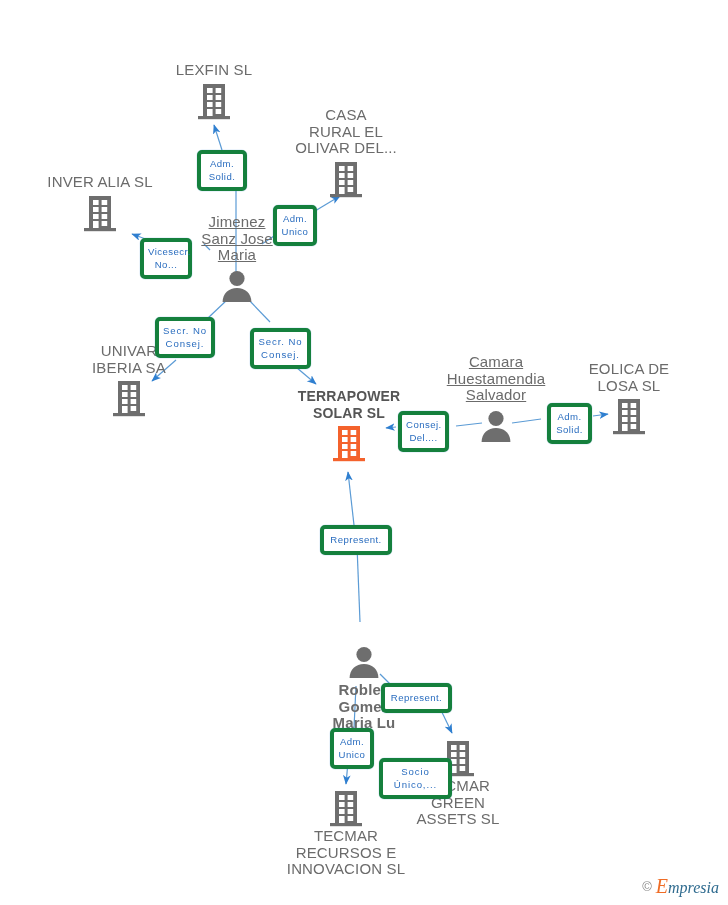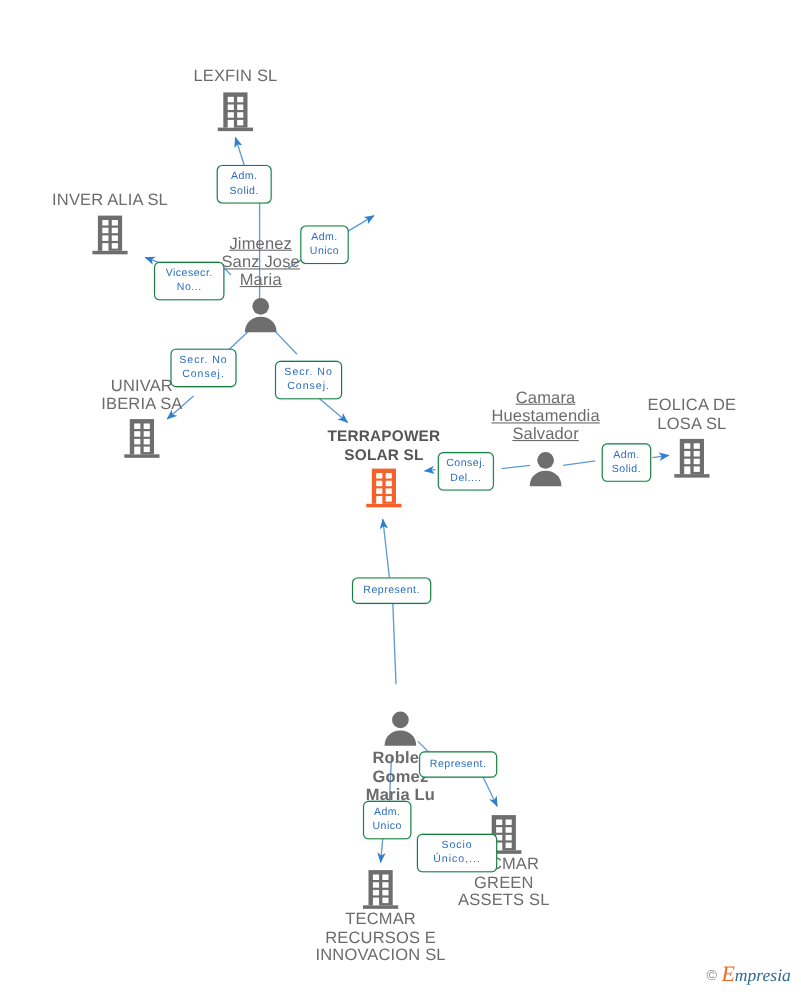--- a/index.html
+++ b/index.html
@@ -53,21 +53,21 @@
     width: 40px;
     height: 40px;
   }
   .node.below .nlabel { margin-top: 2px; text-decoration: underline; }
 
   
   .badge {
     position: absolute;
     box-sizing: border-box;
     background: #ffffff;
-    border: 1px solid #15803d;
+    border: 4px solid #15803d;
     border-radius: 5px;
     color: #2a6dbf;
     font-size: 9.6px;
     line-height: 13px;
     letter-spacing: 0.45px;
     text-align: center;
     padding: 3px 4px 4px 4px;
     white-space: pre-line;
     box-shadow: 0 0 0 0.5px rgba(74,144,217,.22);
   }
@@ -160,20 +160,41 @@
         <rect x="13" y="14" width="5.6" height="5"></rect>
         <rect x="21.6" y="14" width="5.6" height="5"></rect>
         <rect x="13" y="21" width="5.6" height="5"></rect>
         <rect x="21.6" y="21" width="5.6" height="5"></rect>
         <rect x="13" y="28" width="5.6" height="7"></rect>
         <rect x="21.6" y="28" width="5.6" height="5"></rect>
       </g>
     </svg>
   </div>
 
+  <div class="node company" style="left:346px; top:107px;">
+    <div class="nlabel">CASA
+RURAL EL
+OLIVAR DEL...</div>
+    <svg class="glyph" viewBox="0 0 40 40">
+      <g fill="#6e6e6e">
+        <rect x="9" y="3" width="22" height="32"></rect>
+        <rect x="4" y="35" width="32" height="3.2"></rect>
+      </g>
+      <g fill="#ffffff">
+        <rect x="13" y="7" width="5.6" height="5"></rect>
+        <rect x="21.6" y="7" width="5.6" height="5"></rect>
+        <rect x="13" y="14" width="5.6" height="5"></rect>
+        <rect x="21.6" y="14" width="5.6" height="5"></rect>
+        <rect x="13" y="21" width="5.6" height="5"></rect>
+        <rect x="21.6" y="21" width="5.6" height="5"></rect>
+        <rect x="13" y="28" width="5.6" height="7"></rect>
+        <rect x="21.6" y="28" width="5.6" height="5"></rect>
+      </g>
+    </svg>
+  </div>
 
   <div class="node company" style="left:100px; top:174px;">
     <div class="nlabel">INVER ALIA SL</div>
     <svg class="glyph" viewBox="0 0 40 40">
       <g fill="#6e6e6e">
         <rect x="9" y="3" width="22" height="32"></rect>
         <rect x="4" y="35" width="32" height="3.2"></rect>
       </g>
       <g fill="#ffffff">
         <rect x="13" y="7" width="5.6" height="5"></rect>
@@ -330,21 +351,21 @@
 RECURSOS E
 INNOVACION SL</div>
   </div>
 
   <div class="badge" style="left:197px; top:150px; width:50px;">Adm.
 Solid.</div>
 
   <div class="badge" style="left:273px; top:205px; width:44px;">Adm.
 Unico</div>
 
-  <div class="badge" style="left:140px; top:238px; width:64px;">Vicesecr.
+  <div class="badge" style="left:140px; top:238px; width:52px;">Vicesecr.
 No...</div>
 
   <div class="badge wide" style="left:155px; top:317px; width:60px;">Secr.  No
 Consej.</div>
 
   <div class="badge wide" style="left:250px; top:328px; width:61px;">Secr.  No
 Consej.</div>
 
   <div class="badge" style="left:398px; top:411px; width:51px;">Consej.
 Del....</div>

